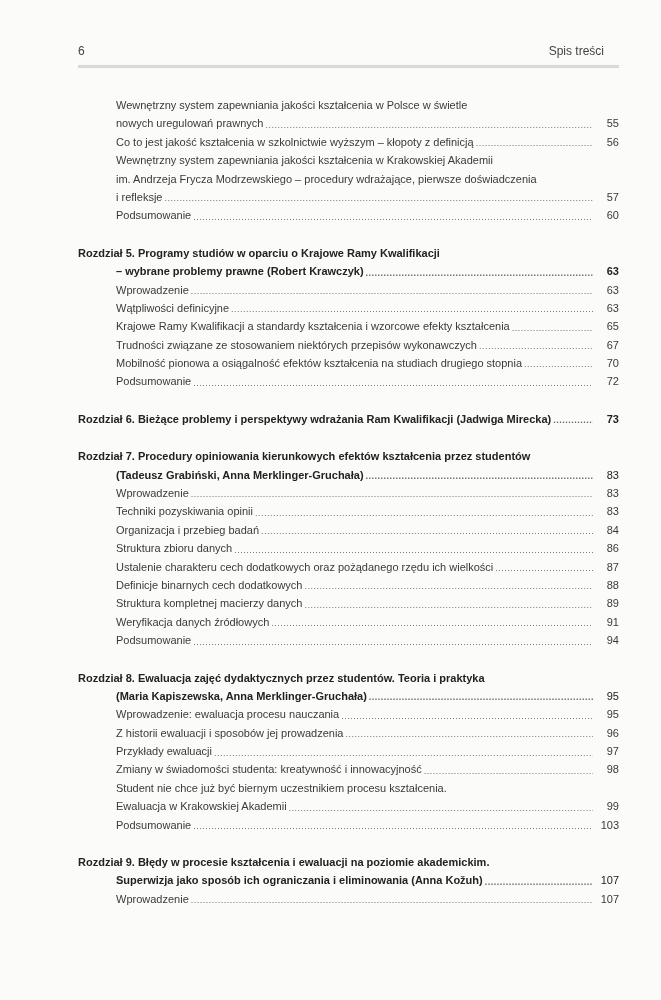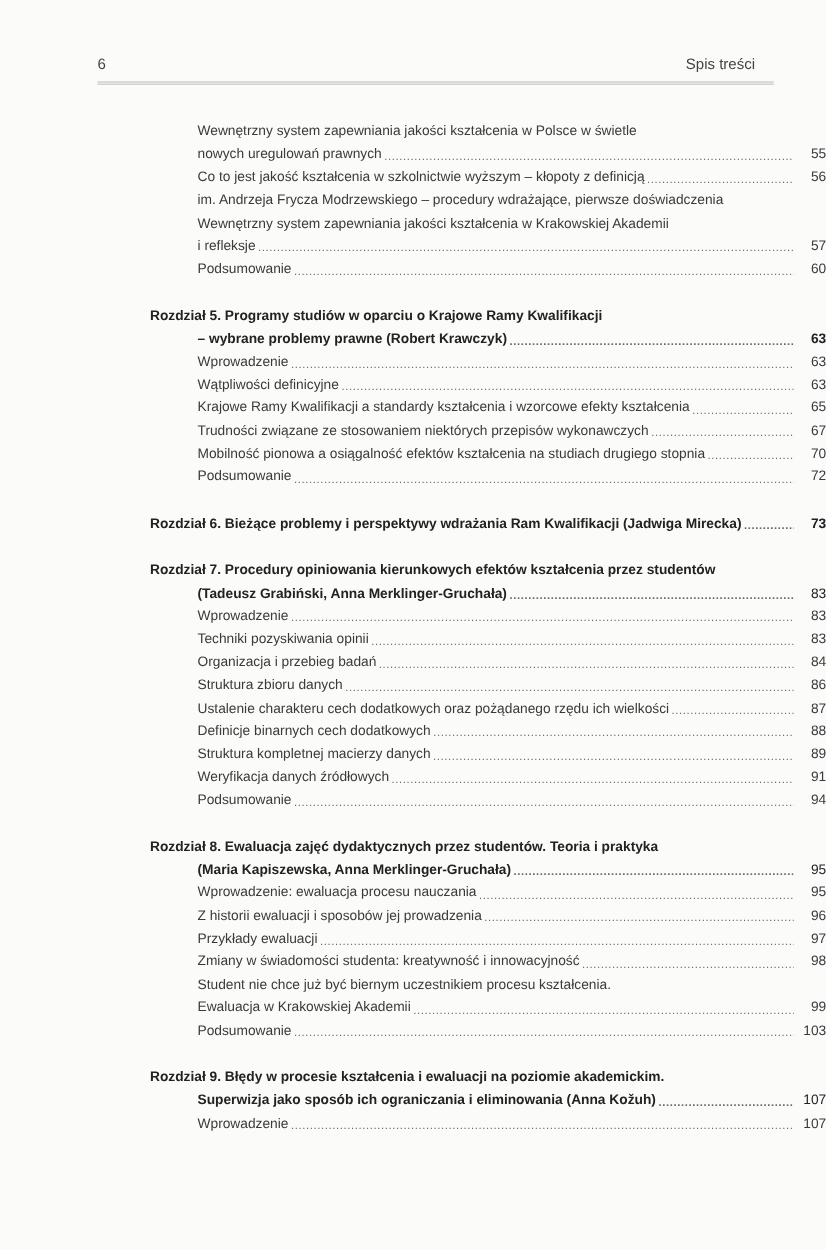--- a/index.html
+++ b/index.html
@@ -5,21 +5,21 @@
     html, body { margin: 0; padding: 0; }
     body {
       width: 661px; height: 1000px; background: #fbfbfa; position: relative; overflow: hidden;
       font-family: "Liberation Sans", "DejaVu Sans", sans-serif; color: #3a3a3a;
     }
     .header { position: absolute; top: 44px; left: 78px; width: 541px; height: 16px; font-size: 12px; color: #444; }
     .header .num { position: absolute; left: 0; top: 0; }
     .header .title { position: absolute; right: 15px; top: 0; }
     .rule { position: absolute; top: 65px; left: 78px; width: 541px; height: 3px;
       background: linear-gradient(#cfcfcf, #e4e4e4 60%, #c8c8c8); }
-    .toc { position: absolute; top: 96px; left: 78px; width: 541px; font-size: 11px; line-height: 18.4px; margin-left: 42px; }
+    .toc { position: absolute; top: 96px; left: 78px; width: 541px; font-size: 11px; line-height: 18.4px; }
     .line { position: relative; height: 18.4px; white-space: nowrap; display: flex; align-items: flex-end; }
     .line .text { flex: 0 0 auto; }
     .line .dots { flex: 1 1 auto; overflow: hidden; margin: 0 4px 0 2px; color: #666; letter-spacing: 0.5px; font-size: 9px; line-height: 15px; }
     .line .dots::before { content: "........................................................................................................................................................................................................................................................................"; }
     .line .page { flex: 0 0 22px; text-align: right; }
     .line.nodots .dots { visibility: hidden; }
     .ind { padding-left: 38px; }
     .bold { font-weight: bold; color: #222; justify-content: flex-end; }
     .gap { height: 19px; }
   </style>
@@ -43,26 +43,26 @@
       <span class="text">nowych uregulowań prawnych</span>
       <span class="dots"></span>
       <span class="page">55</span>
     </div>
   <div class="line ind">
       <span class="text">Co to jest jakość kształcenia w szkolnictwie wyższym – kłopoty z definicją</span>
       <span class="dots"></span>
       <span class="page">56</span>
     </div>
   <div class="line ind nodots">
+      <span class="text">Wewnętrzny system zapewniania jakości kształcenia w Krakowskiej Akademii</span>
+      <span class="dots"></span>
+      <span class="page"></span>
+    </div>
+  <div class="line ind nodots">
       <span class="text">im. Andrzeja Frycza Modrzewskiego – procedury wdrażające, pierwsze doświadczenia</span>
-      <span class="dots"></span>
-      <span class="page"></span>
-    </div>
-  <div class="line ind nodots">
-      <span class="text">Wewnętrzny system zapewniania jakości kształcenia w Krakowskiej Akademii</span>
       <span class="dots"></span>
       <span class="page"></span>
     </div>
   <div class="line ind">
       <span class="text">i refleksje</span>
       <span class="dots"></span>
       <span class="page">57</span>
     </div>
   <div class="line ind">
       <span class="text">Podsumowanie</span>

